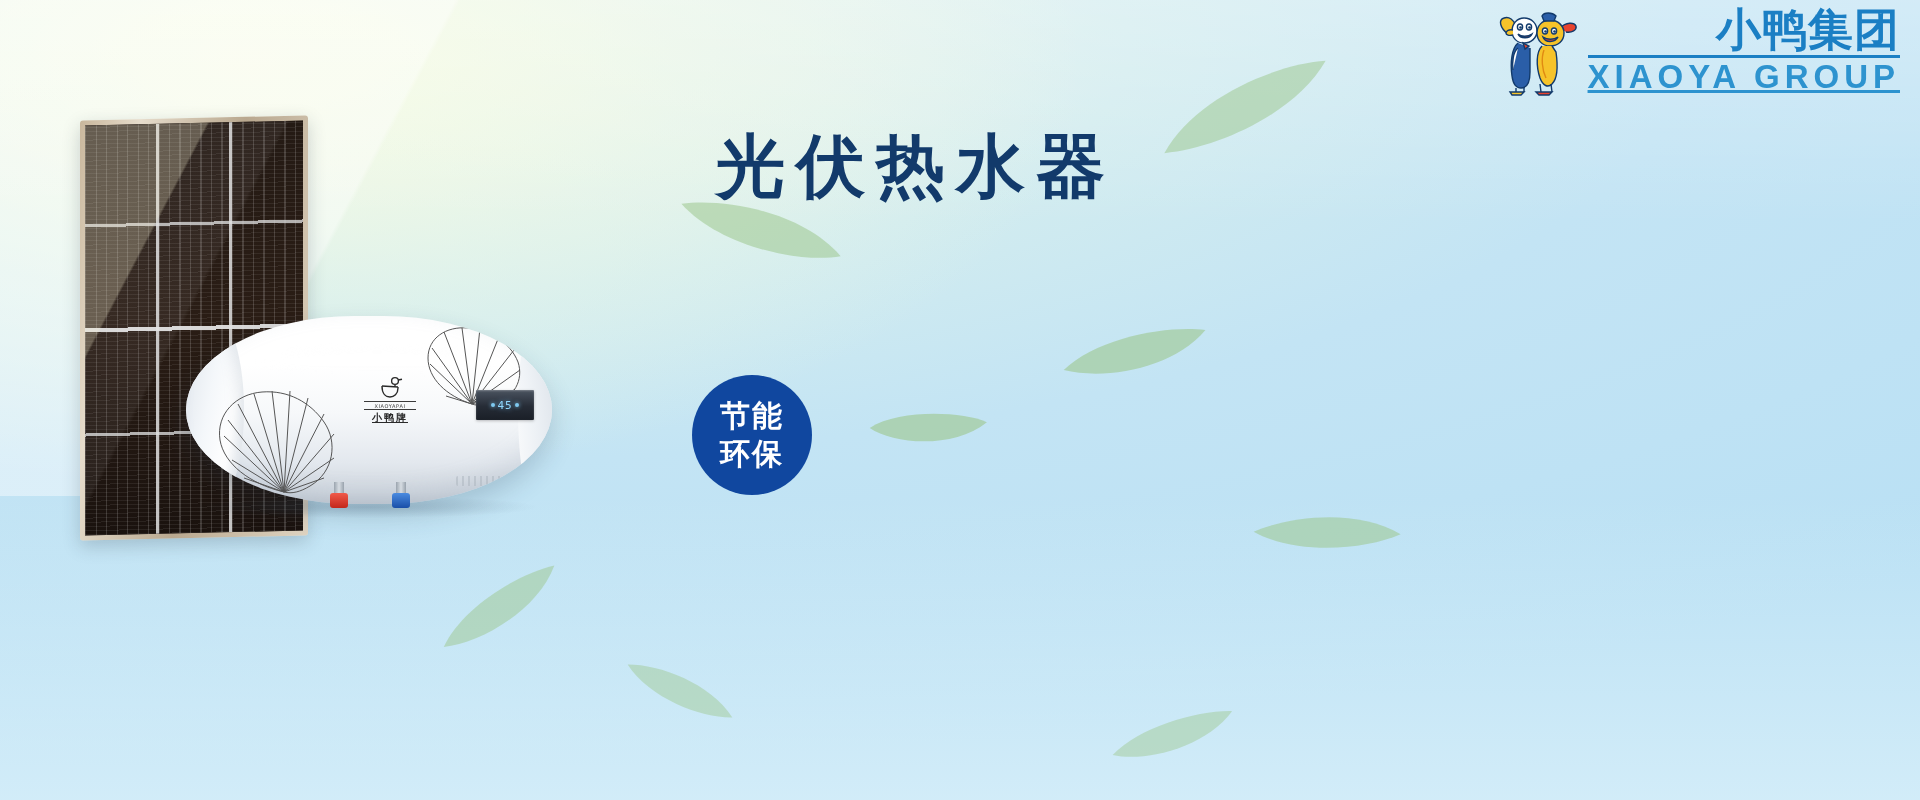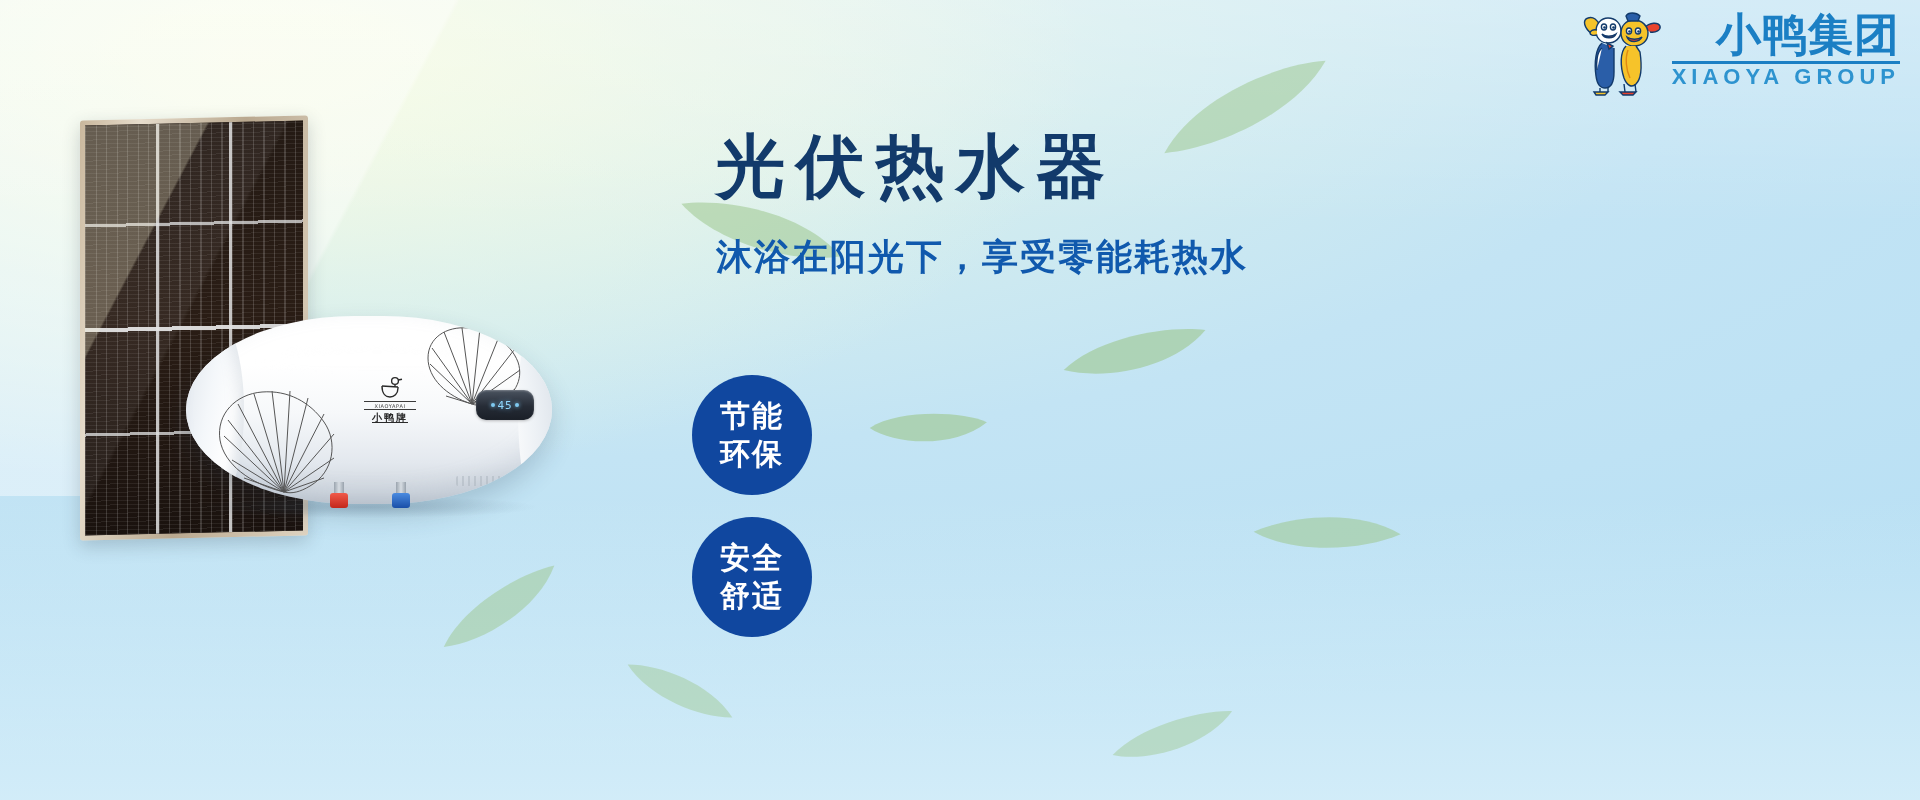--- a/index.html
+++ b/index.html
@@ -48,22 +48,22 @@
   }
   .mascots{ width:86px; height:92px; }
   .logo-text{ display:flex; flex-direction:column; align-items:flex-end;text-align:right; }
   .logo-cn{
     font-size:45px; font-weight:bold; color:#1b7fc4;
     letter-spacing:1px; line-height:1.02;
     font-family:"DejaVu Sans","Liberation Sans",sans-serif;
   }
   .logo-rule{ width:100%; height:3px; background:#1b7fc4; margin:3px 0 2px; }
   .logo-en{
-    font-size:22px; font-weight:bold; color:#2d93cf;
-    letter-spacing:5px; line-height:1;
+    font-size:33px; font-weight:bold; color:#2d93cf;
+    letter-spacing:5px; line-height:1;text-decoration:underline;
   }
 
   
   .copy{ position:absolute; left:716px; top:128px; width:640px; }
   .title{
     font-size:69px; font-weight:bold; color:#123a6b;
     letter-spacing:11px; line-height:1.12; white-space:nowrap;
     font-family:"DejaVu Sans","Liberation Sans",sans-serif;
   }
   .subtitle{
@@ -180,21 +180,21 @@
     font-family:"DejaVu Sans",sans-serif;
   }
   .brand-cn{
     font-size:10px; color:#2a2a2a; font-weight:bold; letter-spacing:2px;
     font-family:"DejaVu Sans","Liberation Sans",sans-serif;
     text-decoration:underline;
   }
 
   .panel{
     position:absolute; left:290px; top:74px;
-    width:58px; height:30px; border-radius:10px;
+    width:58px; height:30px; border-radius:1px;
     background:linear-gradient(180deg,#4a5360 0%,#262c36 55%,#1a1f27 100%);
     box-shadow:inset 0 1px 2px rgba(255,255,255,.28), 0 1px 3px rgba(0,0,0,.25);
     display:flex; align-items:center; justify-content:center; gap:2px;
   }
   .panel-digits{
     color:#8fd8ff; font-size:11px; letter-spacing:1px;
     font-family:"DejaVu Sans Mono","Liberation Mono",monospace;
     text-shadow:0 0 5px rgba(120,200,255,.8);
   }
   .panel-dot{ width:4px; height:4px; border-radius:50%; background:#7fc9f0; box-shadow:0 0 4px #7fc9f0; }
@@ -363,31 +363,26 @@
       </div>
       <div class="pipe pipe-cold">
         <span class="neck"></span>
           <span class="cap"></span>
       </div>
     </div>
   </div>
 
   <div class="copy">
     <div class="title">光伏热水器</div>
-    <div class="subtitle">沐浴在阳光下，享受零能耗热水</div>
   </div>
 
   <div class="badges">
     <div class="badge">
       <span>节能</span>
       <span>环保</span>
-    </div>
-    <div class="badge">
-      <span>安全</span>
-      <span>舒适</span>
     </div>
   </div>
 
   <div class="logo">
     <svg class="mascots" viewBox="0 0 86 92">
 
       <g stroke="#123a6b" stroke-width="1.4" fill="none">
         <path d="M14 30 C6 24 4 16 10 14 C15 12 20 16 22 22" fill="#f6c32a"></path>
         <path d="M30 14 C38 14 43 20 43 27 C43 34 37 39 30 39 C23 39 18 34 18 27 C18 20 23 14 30 14 Z" fill="#ffffff"></path>
         <path d="M19 26 C15 25 12 27 12 29 C12 31 15 32 19 31" fill="#f6c32a"></path>

